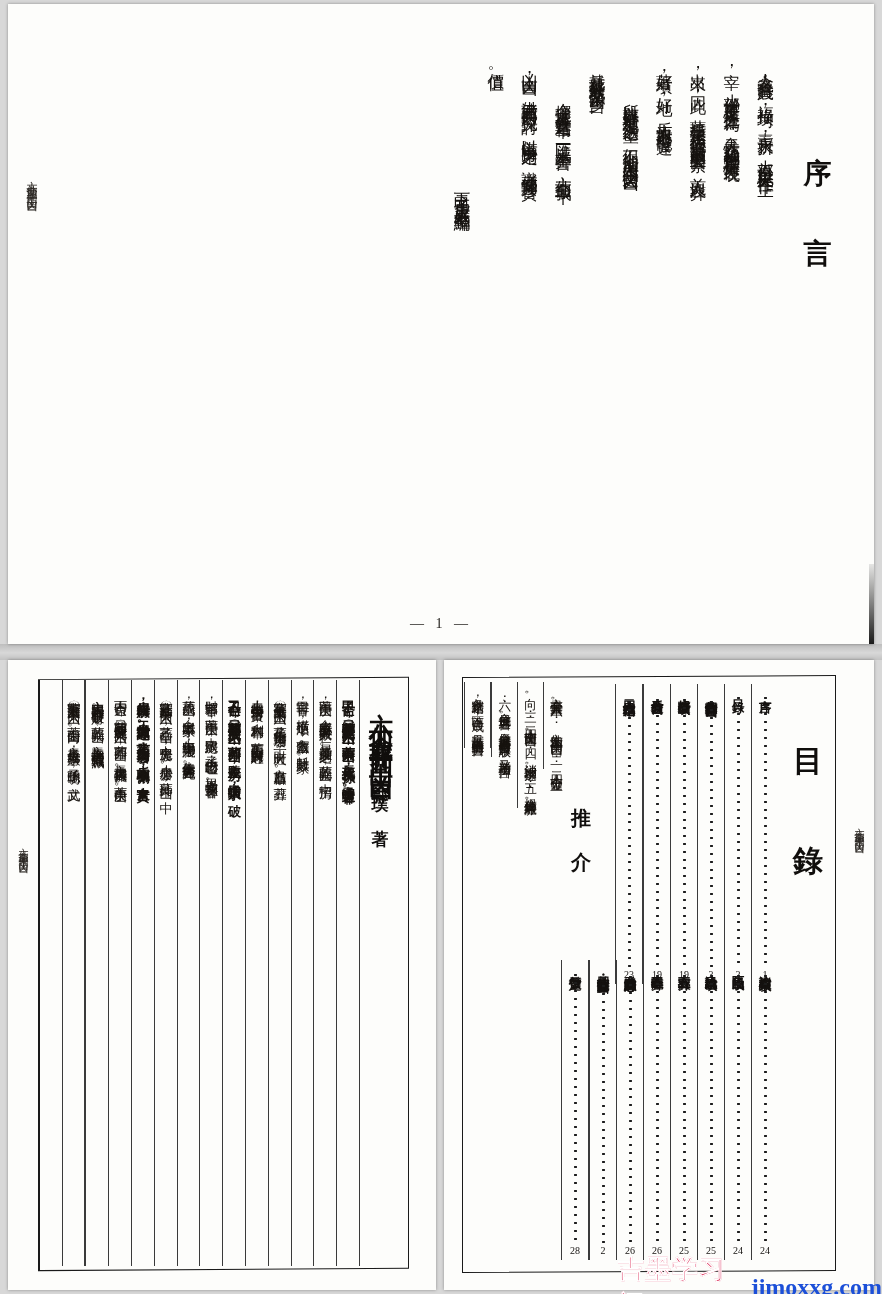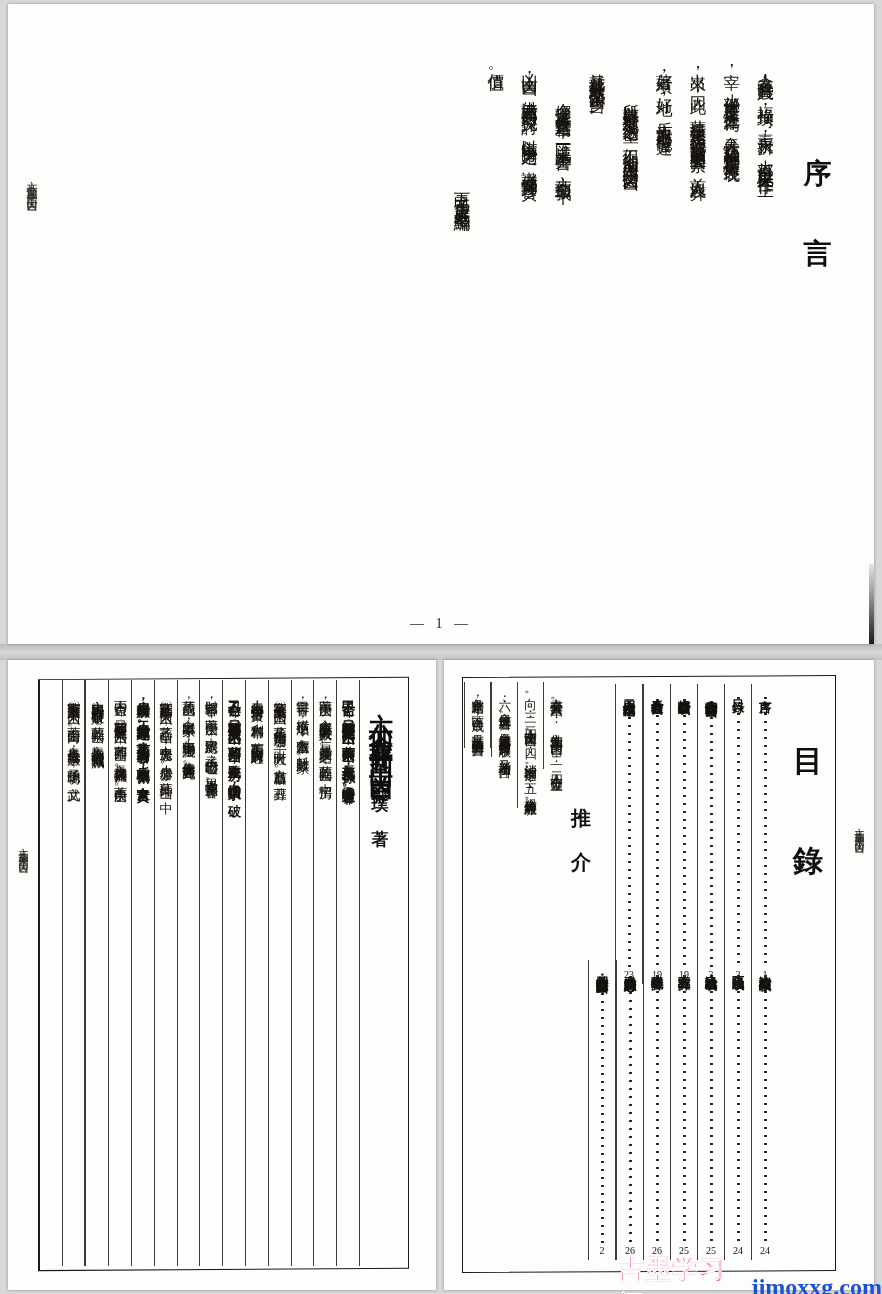--- a/index.html
+++ b/index.html
@@ -302,20 +302,25 @@
     <div class="tc-entry">
       <span class="tc-label">登山點穴法師忌日</span>
       <span class="tc-dots"></span>
       <span class="tc-page">26</span>
     </div>
     <div class="tc-entry">
       <span class="tc-label">廿四山龍・行運吉凶斷</span>
       <span class="tc-dots"></span>
       <span class="tc-page">2</span>
     </div>
+    <div class="tc-entry">
+      <span class="tc-label">發行定價</span>
+      <span class="tc-dots"></span>
+      <span class="tc-page">28</span>
+    </div>
   </div>
 
   <div class="tc-rec">
     <div class="tc-rec-title brushy">推　介</div>
     <div class="tc-rec-col">心書全套共六本。一：六十仙命葬二十四山吉凶。二：二十四山分金立</div>
     <div class="tc-rec-col">向。三：二十四山龍運吉凶。四：消沙納水揀選。五：楊公真傳龍脈經。</div>
     <div class="tc-rec-col">六：合成長曆通書。合成長曆通書內有董公擇日原版，又新增加了擇吉</div>
     <div class="tc-rec-col" style="border-right:1px solid #3b3b3b">各家之精華，匯合而成，實是於吉中難得的寶書。</div>
   </div>
 </div>

